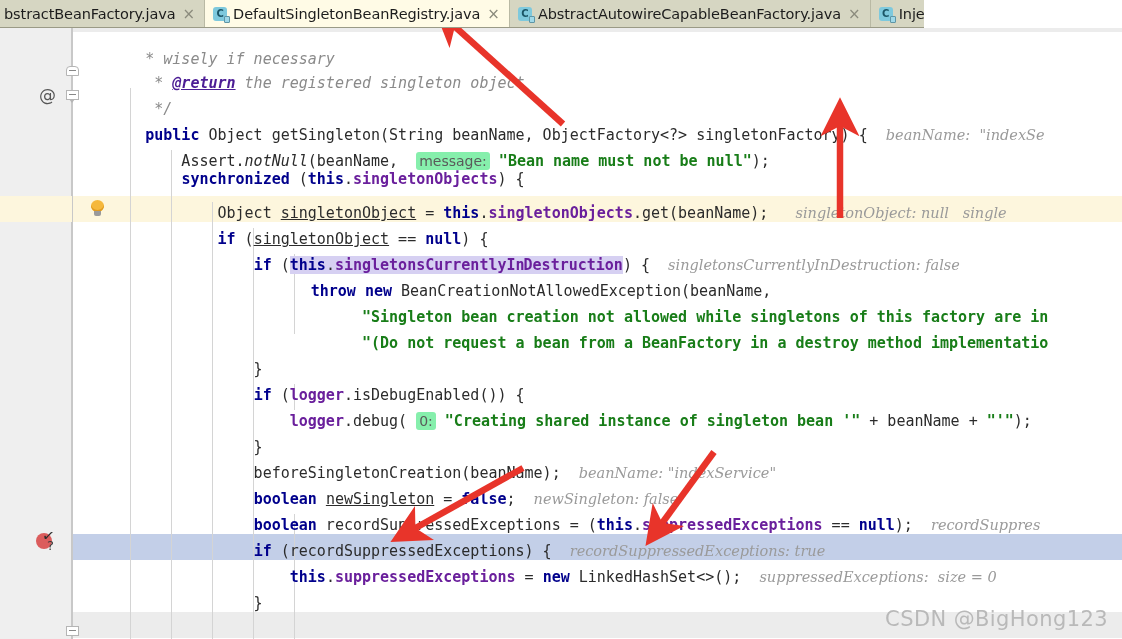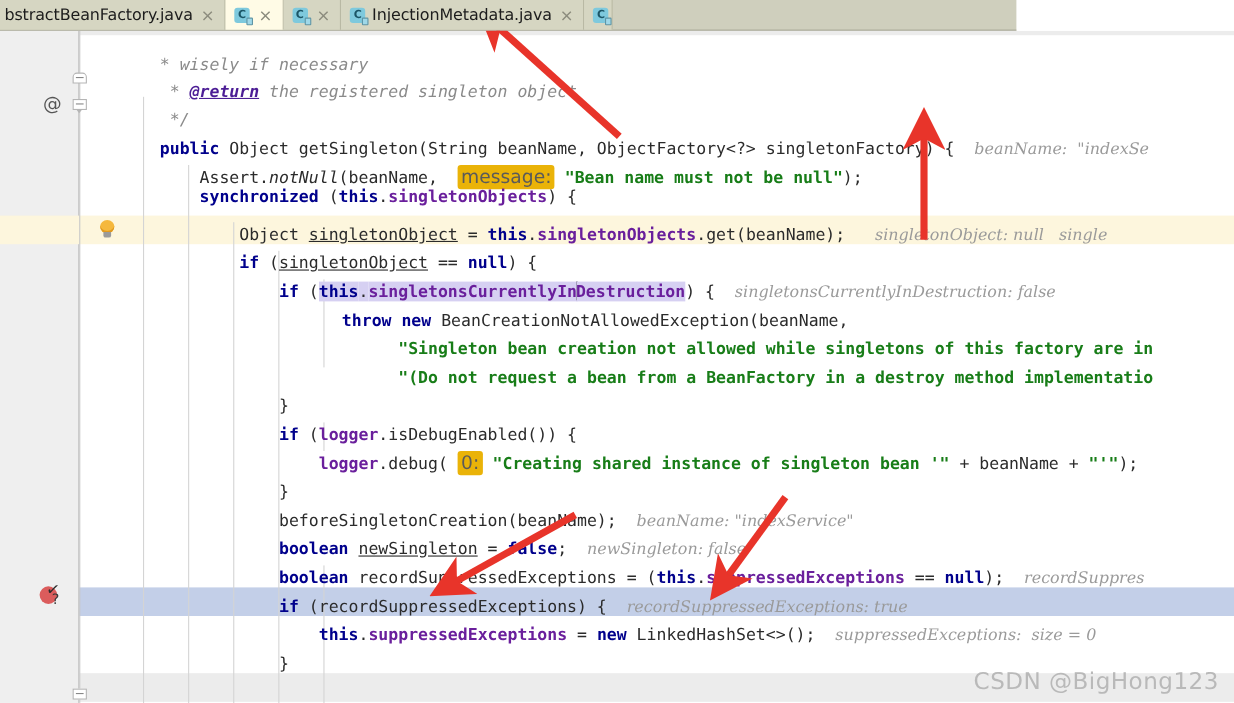--- a/index.html
+++ b/index.html
@@ -108,24 +108,24 @@
   .doctag { color: #4c1d95; font-weight: bold; font-style: italic; text-decoration: underline; }
   .plain { color: #2b2b2b; }
   .und { text-decoration: underline; }
   .hint {
     color: #9a9a9a; font-style: italic;
     font-family: "DejaVu Serif", serif;
     font-size: 14.5px;
   }
   .param {
     color: #5a5a5a;
-    background: #eab308;
+    background: #86efac;
     border-radius: 3px;
     font-style: normal;
-    font-size: 17px;
+    font-size: 14px;
     padding: 1px 3px;
     font-family: "DejaVu Sans", sans-serif;
     text-align: right;
   }
   .selbg { background: #d6d0f2; }
   .caret {
     display: inline-block;
     width: 0; border-left: 1.5px solid #000;
     height: 17px; vertical-align: -3px;
     margin: 0 -1px;
@@ -226,28 +226,30 @@
   <div class="tab" style="padding-left:4px;">
     <span class="tab-label">bstractBeanFactory.java</span>
     <span class="tab-close">×</span>
   </div>
 
   <div class="tab active">
     <span class="jicon">
       <span class="disc">C</span>
         <span class="lockbit"></span>
     </span>
+    <span class="tab-label">DefaultSingletonBeanRegistry.java</span>
     <span class="tab-close">×</span>
   </div>
 
   <div class="tab">
     <span class="jicon">
       <span class="disc">C</span>
         <span class="lockbit"></span>
     </span>
+    <span class="tab-label">AbstractAutowireCapableBeanFactory.java</span>
     <span class="tab-close">×</span>
   </div>
 
   <div class="tab">
     <span class="jicon">
       <span class="disc">C</span>
         <span class="lockbit"></span>
     </span>
     <span class="tab-label">InjectionMetadata.java</span>
     <span class="tab-close">×</span>

